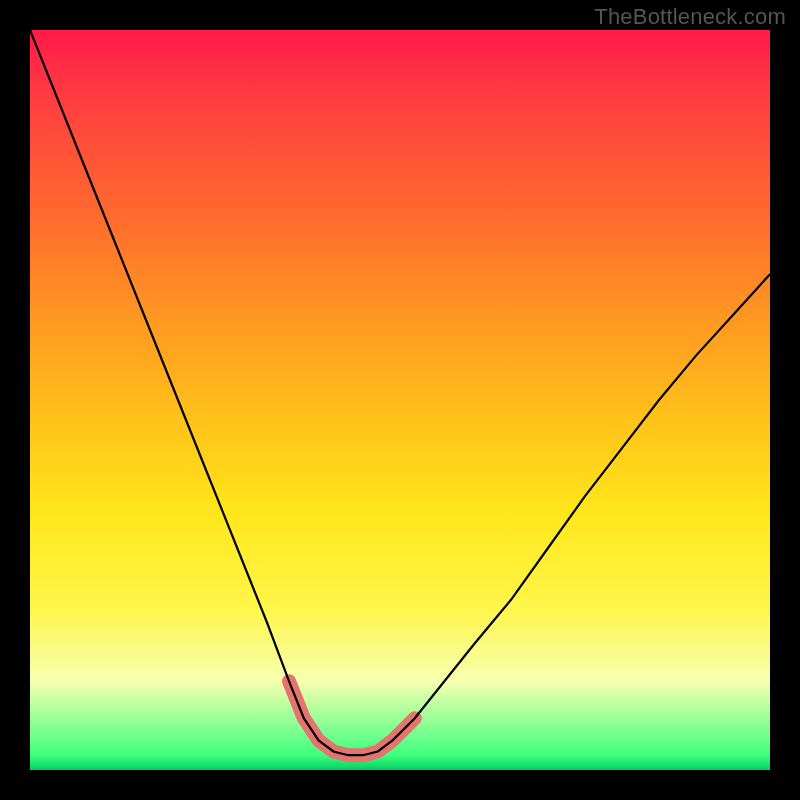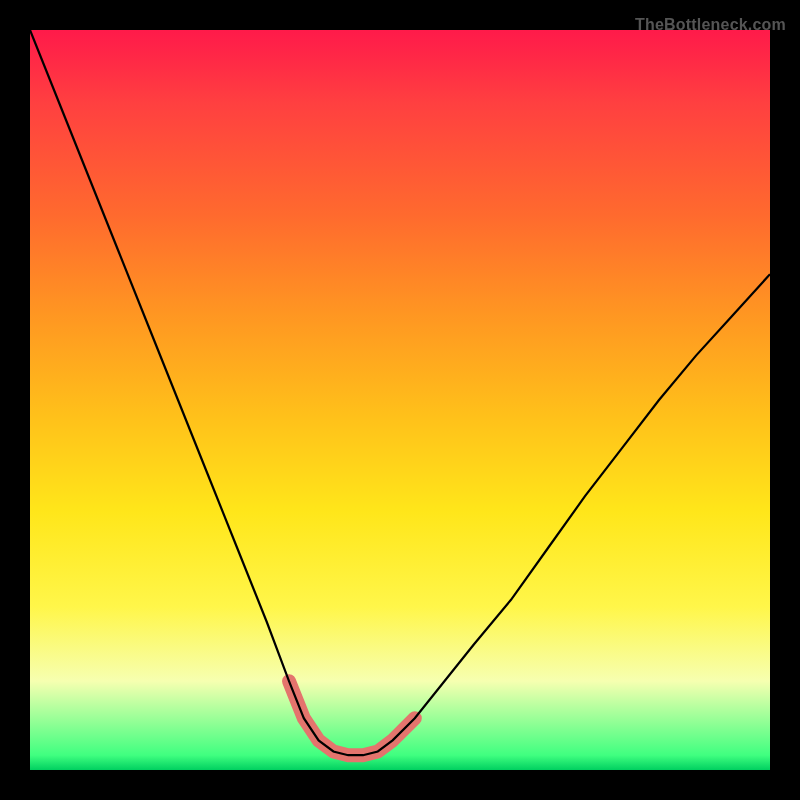--- a/index.html
+++ b/index.html
@@ -43,25 +43,24 @@
     left: 0;
     top: 0;
     width: 740px;
     height: 740px;
   }
   .watermark {
     position: absolute;
     top: 4px;
     right: 14px;
     color: #555;
-    font-size: 16px;
-    font-weight: 700;
+    font-size: 22px;
+    font-weight: 400;
     letter-spacing: 0.2px;
     user-select: none;
-    margin-top: 12px;
   }
 </style>
 </head>
 <body>
 
 <div class="frame">
   <div class="plot">
     <svg class="overlay-svg" viewBox="0 0 740 740" preserveAspectRatio="none">
       <path fill="none" d="M259.00 651.20 L273.80 688.20 L288.60 710.40 L303.40 721.50 L318.20 725.20 L333.00 725.20 L347.80 721.50 L362.60 710.40 L384.80 688.20" stroke="#e4746d" stroke-width="14" stroke-linecap="round" stroke-linejoin="round"></path>
       <path fill="none" d="M0.00 0.00 L29.60 74.00 L59.20 148.00 L88.80 222.00 L118.40 296.00 L148.00 370.00 L177.60 444.00 L207.20 518.00 L236.80 592.00 L259.00 651.20 L273.80 688.20 L288.60 710.40 L303.40 721.50 L318.20 725.20 L333.00 725.20 L347.80 721.50 L362.60 710.40 L384.80 688.20 L414.40 651.20 L444.00 614.20 L481.00 569.80 L518.00 518.00 L555.00 466.20 L592.00 418.10 L629.00 370.00 L666.00 325.60 L703.00 284.90 L740.00 244.20" stroke="#000000" stroke-width="2.2"></path>

